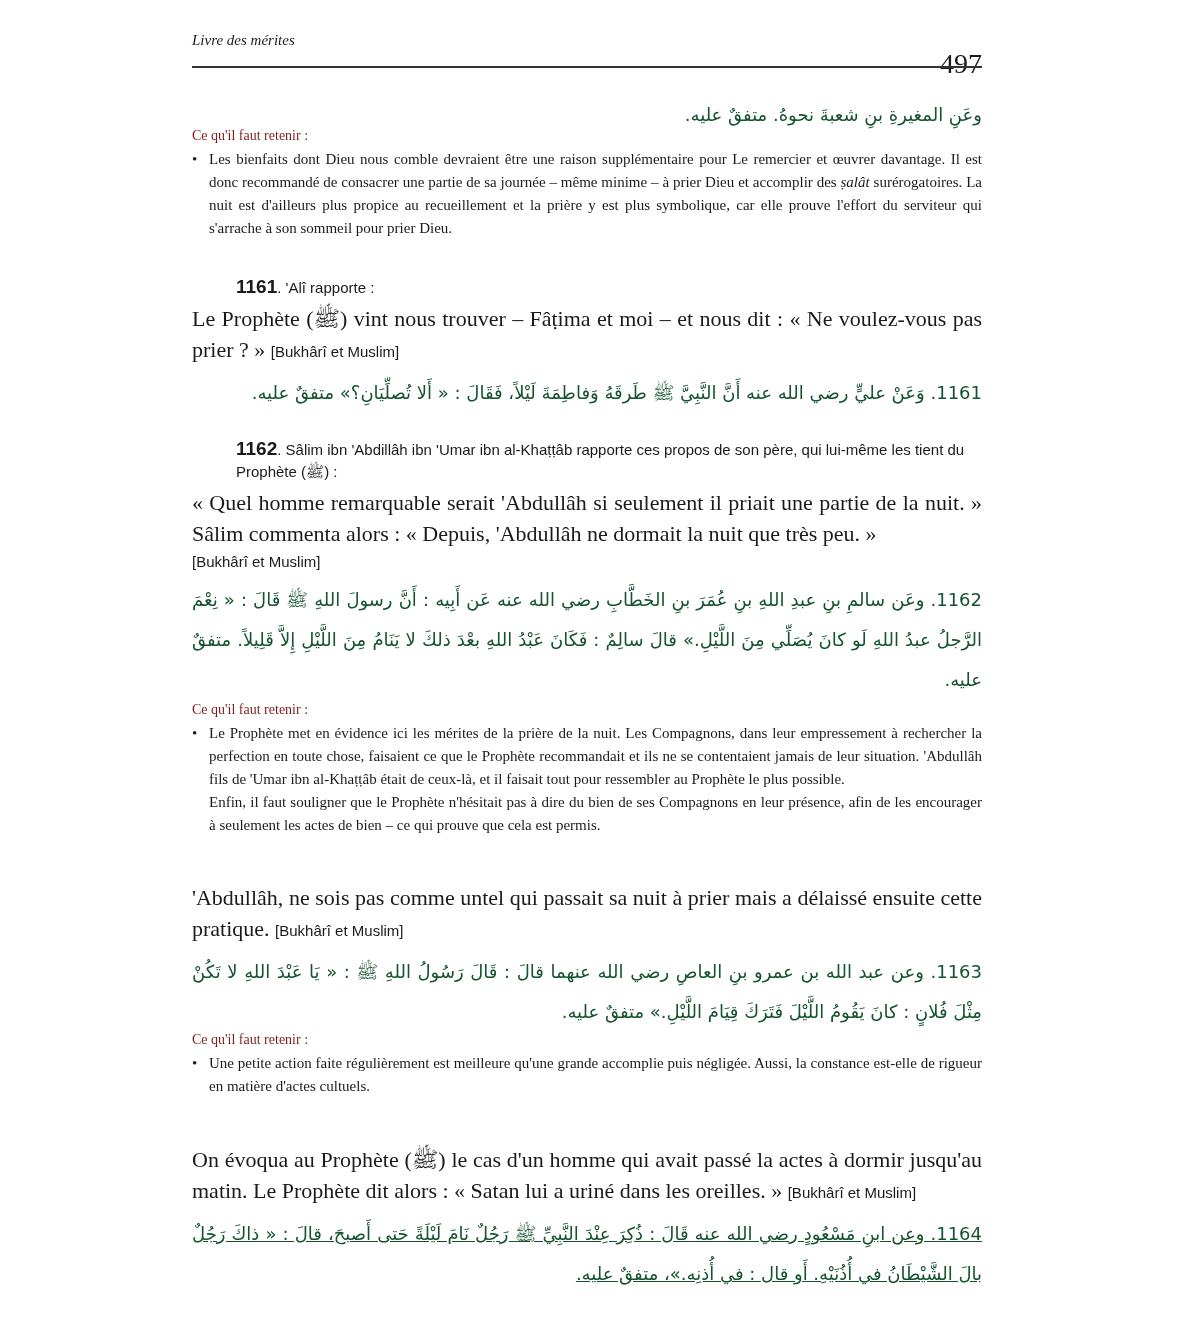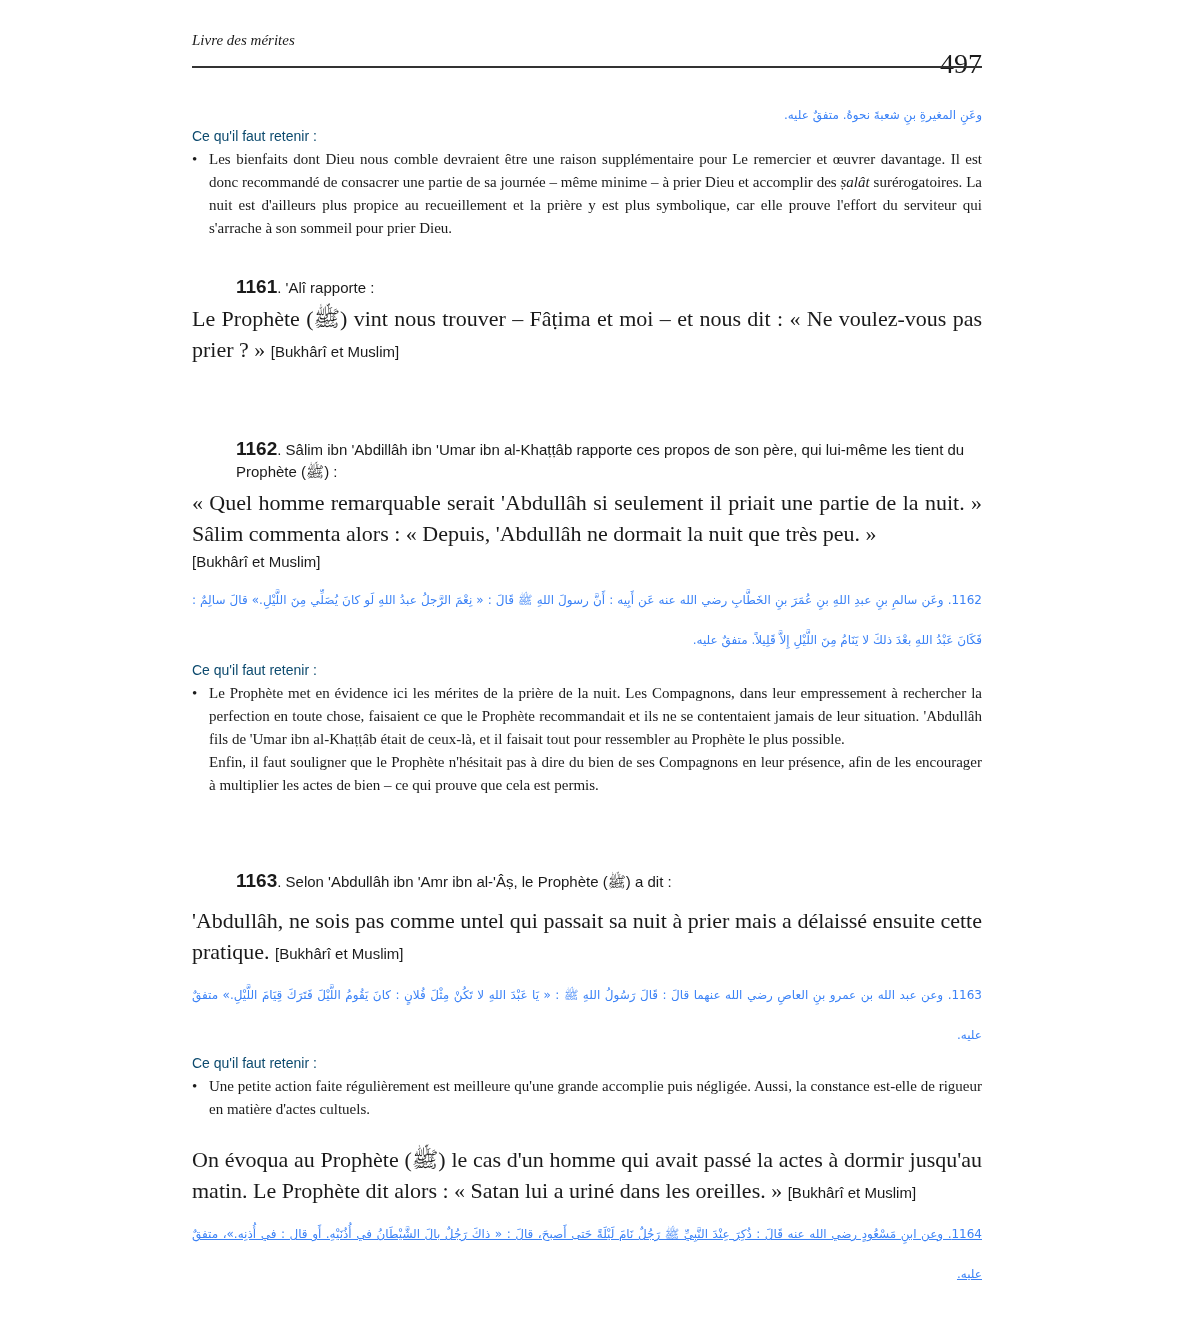--- a/index.html
+++ b/index.html
@@ -2,23 +2,23 @@
 <html><head>
 <meta charset="utf-8">
 <style>
   html, body { margin: 0; padding: 0; background: #ffffff; }
   body { width: 1200px; height: 1332px; position: relative; overflow: hidden; color: #1a1a1a; }
   .page { position: absolute; left: 192px; top: 0; width: 790px; }
   .running-head { position: absolute; top: 32px; left: 0; width: 790px; height: 30px; }
   .running-title { position: absolute; left: 0; top: 0; font-family: "Liberation Serif", serif; font-style: italic; font-size: 15px; }
   .page-number { position: absolute; right: 0; top: 16px; font-family: "Liberation Serif", serif; font-size: 28px; }
   .rule { position: absolute; top: 66px; left: 0; width: 790px; height: 2px; background: #333; }
-  .arabic { font-family: "DejaVu Sans", sans-serif; direction: rtl; text-align: right; font-size: 12px; line-height: 40px; color: #3b82f6; }
+  .arabic { font-family: "DejaVu Sans", sans-serif; direction: rtl; text-align: right; font-size: 18px; line-height: 40px; color: #14532d; }
   .arabic.justify { text-align: justify; text-align-last: right; }
-  .retenir-title { font-family: Liberation Sans, sans-serif; font-size: 14px; color: #0c4a6e; }
+  .retenir-title { font-family: Liberation Serif, serif; font-size: 14px; color: #7f1d1d; }
   .bullet-block { position: relative; padding-left: 17px; font-family: "Liberation Serif", serif; font-size: 15px; line-height: 23px; text-align: justify; }
   .bullet-dot { position: absolute; left: 0; top: 0; font-size: 15px; }
   .hadith-head { font-family: "Liberation Sans", sans-serif; font-size: 15px; line-height: 22px; margin-left: 44px; }
   .hadith-num { font-weight: bold; font-size: 19px; }
   .hadith-body { font-family: "Liberation Serif", serif; font-size: 22px; line-height: 31px; text-align: justify; }
   .ref { font-family: "Liberation Sans", sans-serif; font-size: 15px; }
   .block { position: absolute; left: 0; width: 790px; }
 </style>
 </head>
 <body>
@@ -40,41 +40,39 @@
     </div>
   </div>
 
   <div class="block" style="top:276px;">
     <div class="hadith-head">
       <span class="hadith-num">1161</span><span>. 'Alî rapporte :</span>
     </div>
     <div class="hadith-body" style="margin-top:4px;">
       <span>Le Prophète (ﷺ) vint nous trouver – Fâṭima et moi – et nous dit : « Ne voulez-vous pas prier ? » </span><span class="ref">[Bukhârî et Muslim]</span>
     </div>
+    <div class="arabic" style="margin-top:6px;">1161. وَعَنْ عليٍّ رضي الله عنه أَنَّ النَّبِيَّ ﷺ طَرقَهُ وَفاطِمَةَ لَيْلاً، فَقَالَ : « أَلا تُصلِّيَانِ؟» متفقٌ عليه.</div>
   </div>
 
   <div class="block" style="top:438px;">
     <div class="hadith-head">
       <span class="hadith-num">1162</span><span>. Sâlim ibn 'Abdillâh ibn 'Umar ibn al-Khaṭṭâb rapporte ces propos de son père, qui lui-même les tient du Prophète (ﷺ) :</span>
     </div>
     <div class="hadith-body" style="margin-top:4px;">« Quel homme remarquable serait 'Abdullâh si seulement il priait une partie de la nuit. » Sâlim commenta alors : « Depuis, 'Abdullâh ne dormait la nuit que très peu. »</div>
     <div class="ref" style="margin-top:4px;">[Bukhârî et Muslim]</div>
     <div class="arabic justify" style="margin-top:10px;">1162. وعَن سالمِ بنِ عبدِ اللهِ بنِ عُمَرَ بنِ الخَطَّابِ رضي الله عنه عَن أَبِيه : أَنَّ رسولَ اللهِ ﷺ قَالَ : « نِعْمَ الرَّجلُ عبدُ اللهِ لَو كانَ يُصَلِّي مِنَ اللَّيْلِ.» قالَ سالِمٌ : فَكَانَ عَبْدُ اللهِ بعْدَ ذلكَ لا يَنَامُ مِنَ اللَّيْلِ إِلاَّ قَلِيلاً. متفقٌ عليه.</div>
     <div class="retenir-title" style="margin-top:2px;">Ce qu'il faut retenir :</div>
     <div class="bullet-block" style="margin-top:4px;">
       <span class="bullet-dot">•</span>
       <div>Le Prophète met en évidence ici les mérites de la prière de la nuit. Les Compagnons, dans leur empressement à rechercher la perfection en toute chose, faisaient ce que le Prophète recommandait et ils ne se contentaient jamais de leur situation. 'Abdullâh fils de 'Umar ibn al-Khaṭṭâb était de ceux-là, et il faisait tout pour ressembler au Prophète le plus possible.</div>
-      <div>Enfin, il faut souligner que le Prophète n'hésitait pas à dire du bien de ses Compagnons en leur présence, afin de les encourager à multiplier les actes de bien – ce qui prouve que cela est permis.</div>
+      <div>Enfin, il faut souligner que le Prophète n'hésitait pas à dire du bien de ses Compagnons en leur présence, afin de les encourager à seulement les actes de bien – ce qui prouve que cela est permis.</div>
     </div>
   </div>
 
   <div class="block" style="top:870px;">
-    <div class="hadith-head">
-      <span class="hadith-num">1163</span><span>. Selon 'Abdullâh ibn 'Amr ibn al-'Âṣ, le Prophète (ﷺ) a dit :</span>
-    </div>
     <div class="hadith-body" style="margin-top:12px;">
       <span>'Abdullâh, ne sois pas comme untel qui passait sa nuit à prier mais a délaissé ensuite cette pratique. </span><span class="ref">[Bukhârî et Muslim]</span>
     </div>
     <div class="arabic justify" style="margin-top:6px;">1163. وعن عبد الله بن عمرو بنِ العاصِ رضي الله عنهما قالَ : قَالَ رَسُولُ اللهِ ﷺ : « يَا عَبْدَ اللهِ لا تَكُنْ مِثْلَ فُلانٍ : كانَ يَقُومُ اللَّيْلَ فَتَرَكَ قِيَامَ اللَّيْلِ.» متفقٌ عليه.</div>
     <div class="retenir-title" style="margin-top:0px;">Ce qu'il faut retenir :</div>
     <div class="bullet-block" style="margin-top:4px;">
       <span class="bullet-dot">•</span>
       <div>Une petite action faite régulièrement est meilleure qu'une grande accomplie puis négligée. Aussi, la constance est-elle de rigueur en matière d'actes cultuels.</div>
     </div>
   </div>

